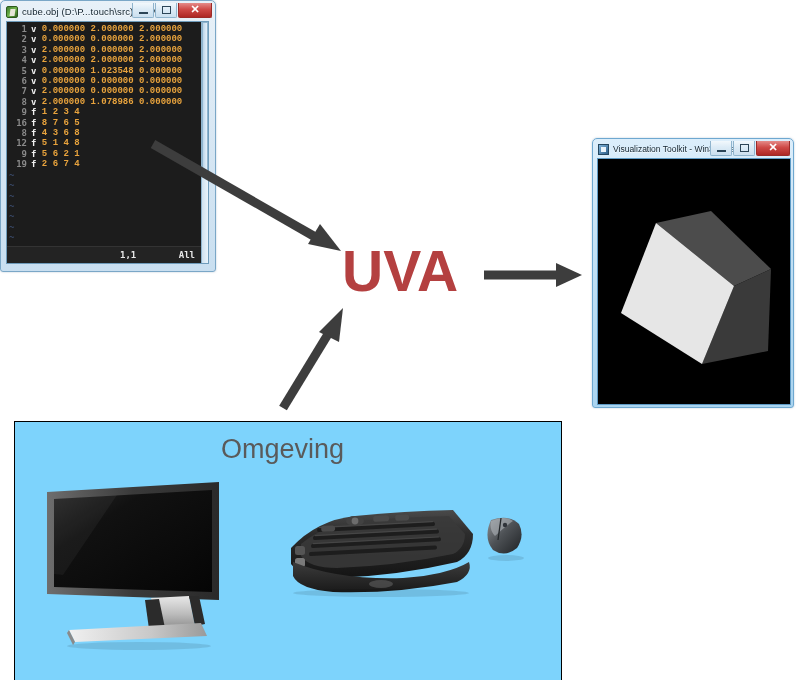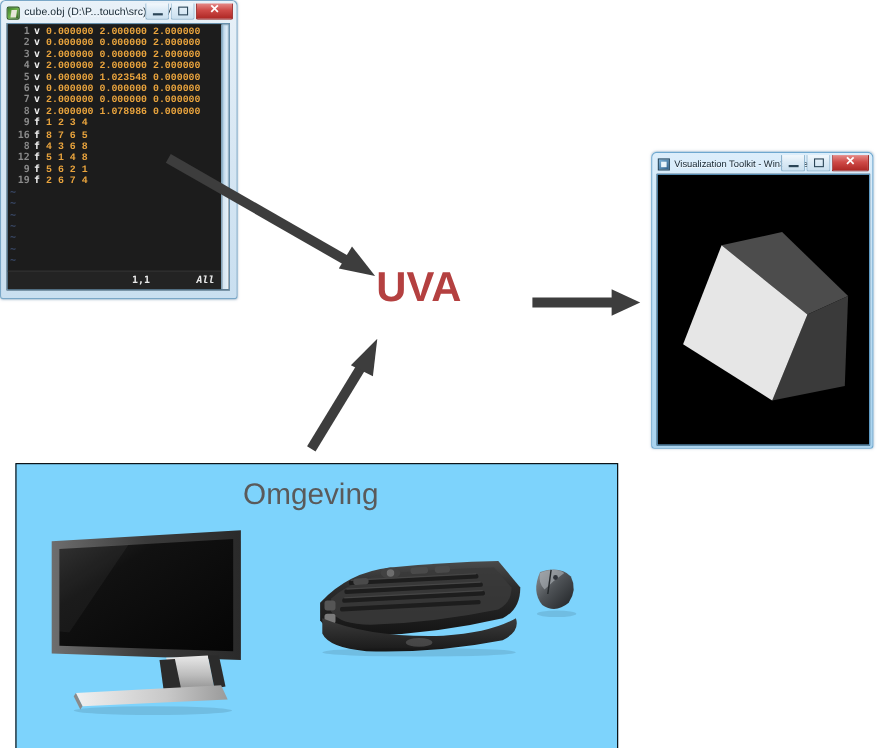--- a/index.html
+++ b/index.html
@@ -149,21 +149,21 @@
     border-top: 1px solid #333;
     color: #e9e9e9;
     font-family: "DejaVu Sans Mono", monospace;
     font-size: 9px;
     font-weight: bold;
     display: flex;
     align-items: center;
     text-align: center;
   }
   #gvim-status-pos { position: absolute; left: 113px; }
-  #gvim-status-scroll { position: absolute; right: 6px; font-style: italic; }
+  #gvim-status-scroll { position: absolute; right: 6px; }
   #gvim-scrollbar {
     position: absolute;
     right: 0; top: 0; bottom: 0;
     width: 7px;
     background: linear-gradient(to right, #cfe2f0, #eaf4fb);
     border-left: 1px solid #8fb4cd;
     box-sizing: border-box;
   }
   #gvim-scroll-thumb {
     position: absolute;
@@ -234,21 +234,21 @@
   
   .arrow-svg { position: absolute; overflow: visible; }
   #arrow-topleft { left: 148px; top: 138px; }
   #arrow-bottomleft { left: 275px; top: 300px; }
   #arrow-right { left: 482px; top: 258px; }
 
   
   #uva-label {
     position: absolute;
     left: 342px; top: 243px;
-    font-size: 38px;
+    font-size: 57px;
     font-weight: bold;
     color: #b44040;
     letter-spacing: 0px;
     font-family: "Liberation Sans", sans-serif;
     line-height: 1;
   }
 
   
   #omgeving-panel {
     position: absolute;

